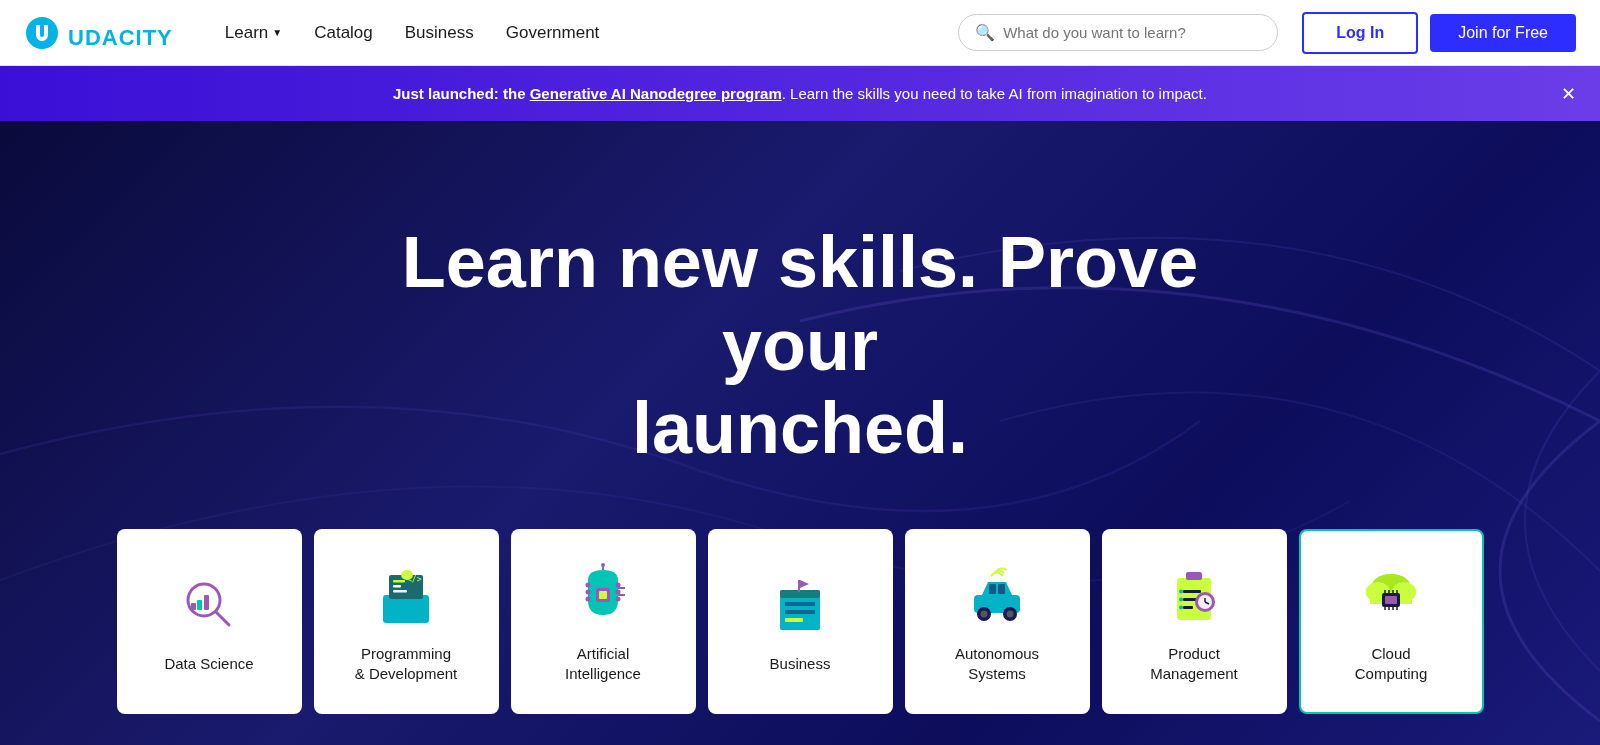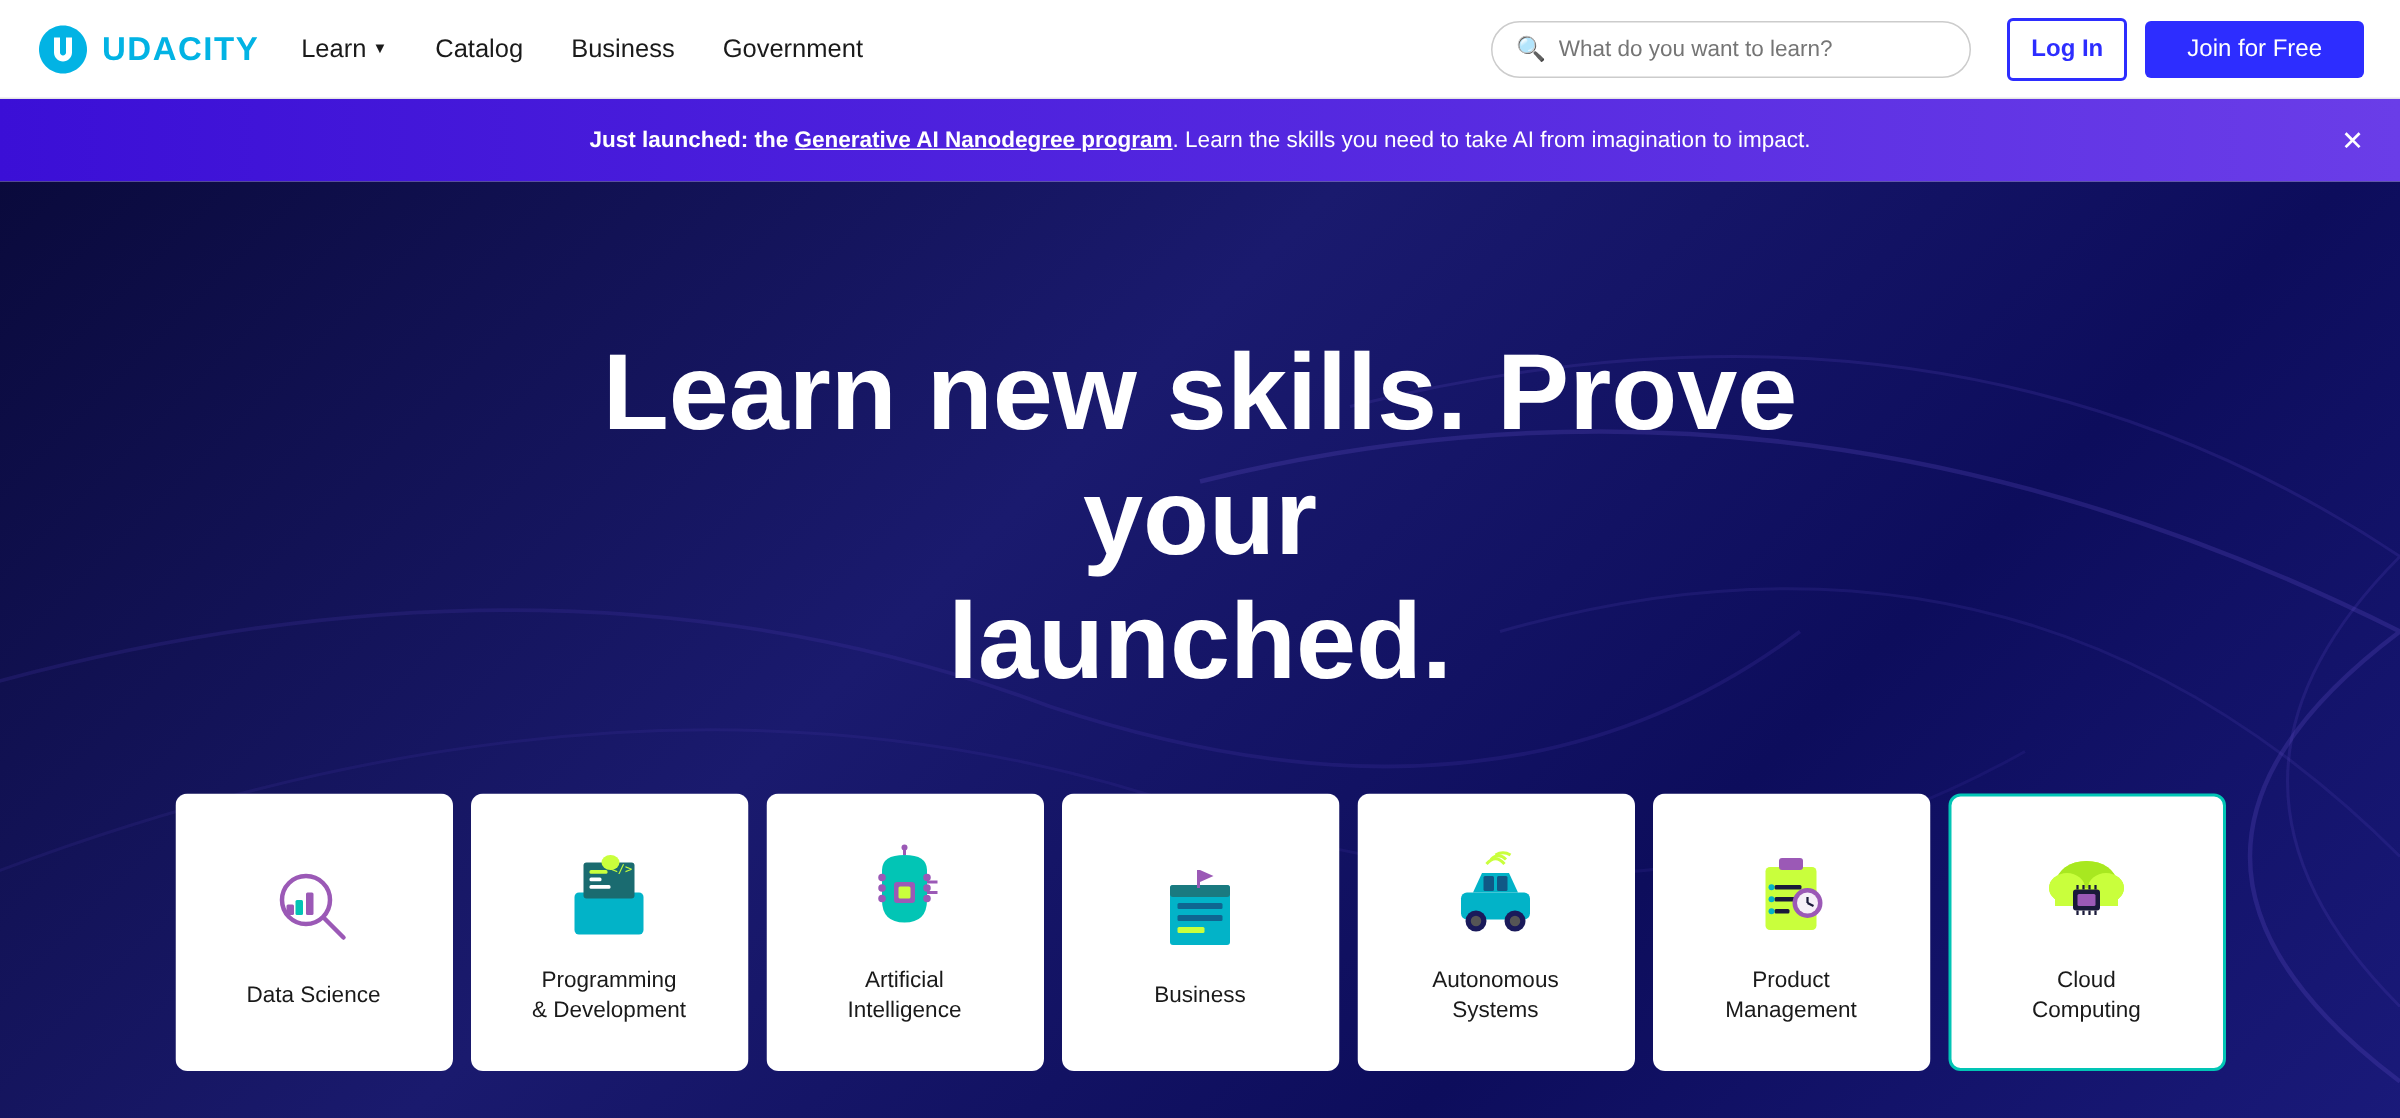--- a/index.html
+++ b/index.html
@@ -11,24 +11,24 @@
       align-items: center;
       height: 66px;
       background: #fff;
       padding: 0 24px;
       border-bottom: 1px solid #e5e5e5;
       position: relative;
       z-index: 10;
     }
     .logo-area {
       display: flex;
-      align-items: center;
+      align-items: flex-end;
       gap: 8px;
       text-decoration: none;
-      margin-right: 28px;
+      margin-right: 52px;
     }
     .logo-icon {
       width: 36px;
       height: 36px;
     }
     .logo-text {
       font-size: 22px;
       font-weight: 700;
       color: #02b3e4;
       letter-spacing: 1px;
@@ -75,21 +75,21 @@
     }
     .search-icon-svg {
       color: #555;
       margin-right: 8px;
       font-size: 16px;
     }
     .btn-login {
       border: 2px solid #2d2dff;
       background: #fff;
       color: #2d2dff;
-      padding: 10px 14px;
+      padding: 10px 32px;
       font-size: 16px;
       font-weight: 600;
       border-radius: 4px;
       cursor: pointer;
       margin-right: 12px;
       white-space: nowrap;
     }
     .btn-join {
       border: none;
       background: #2d2dff;

